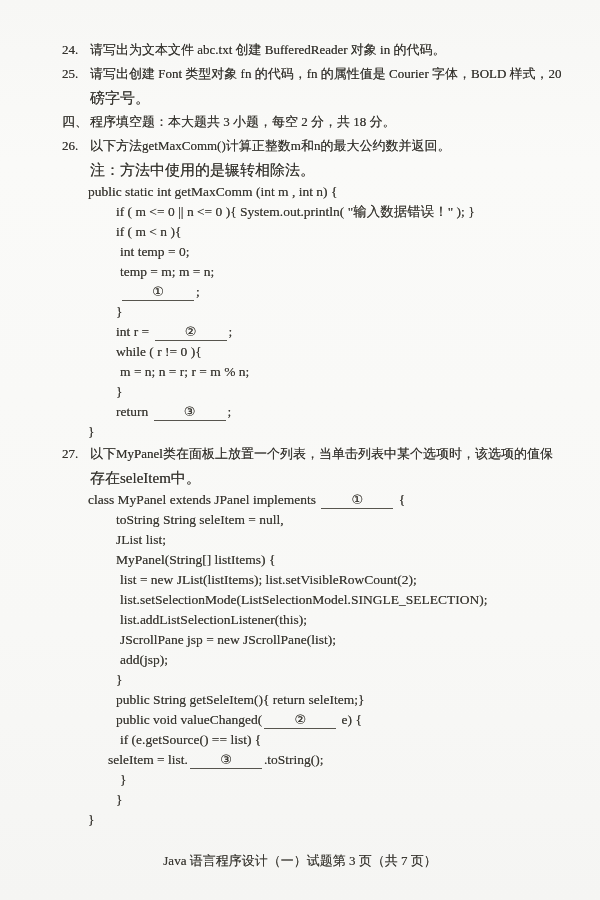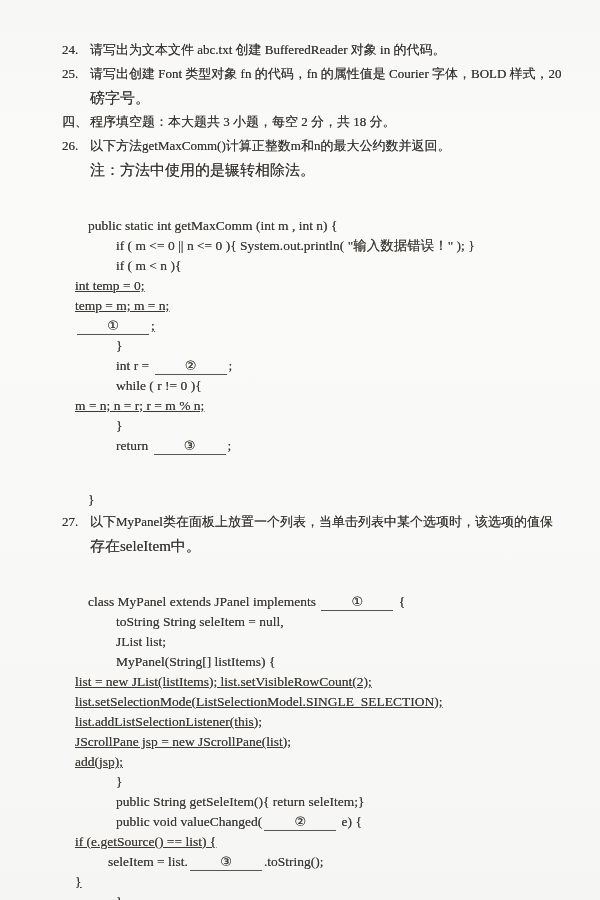--- a/index.html
+++ b/index.html
@@ -49,23 +49,23 @@
     line-height: 24px;
     font-size: 15px;
   }
   
   .line.c {
     height: 20px;
     line-height: 20px;
     font-size: 13.5px;
     color: #3b3933;
   }
-  .line.c.i0 { padding-left: 88px; margin-top: 34px; }
+  .line.c.i0 { padding-left: 88px; }
   .line.c.i1 { padding-left: 116px; }
-  .line.c.i2 { padding-left: 75px; text-decoration: underline; }
+  .line.c.i2 { padding-left: 120px; }
   .line.c.i3 { padding-left: 108px; }
   
   .blank {
     display: inline-block;
     width: 72px;
     text-align: center;
     border-bottom: 1.2px solid #57554e;
     font-family: "DejaVu Sans", sans-serif;
     font-size: 13px;
     line-height: 17px;
@@ -121,13 +121,14 @@
       <div class="line c i2"><span>add(jsp);</span></div>
       <div class="line c i1"><span>}</span></div>
       <div class="line c i1"><span>public String getSeleItem(){ return seleItem;}</span></div>
       <div class="line c i1"><span>public void valueChanged(</span><span class="blank">②</span><span> e) {</span></div>
       <div class="line c i2"><span>if (e.getSource() == list) {</span></div>
       <div class="line c i3"><span>seleItem = list.</span><span class="blank">③</span><span>.toString();</span></div>
       <div class="line c i2"><span>}</span></div>
       <div class="line c i1"><span>}</span></div>
       <div class="line c i0"><span>}</span></div>
     </div>
+  <div class="footer">Java 语言程序设计（一）试题第 3 页（共 7 页）</div>
 </div>
 
 </body></html>

